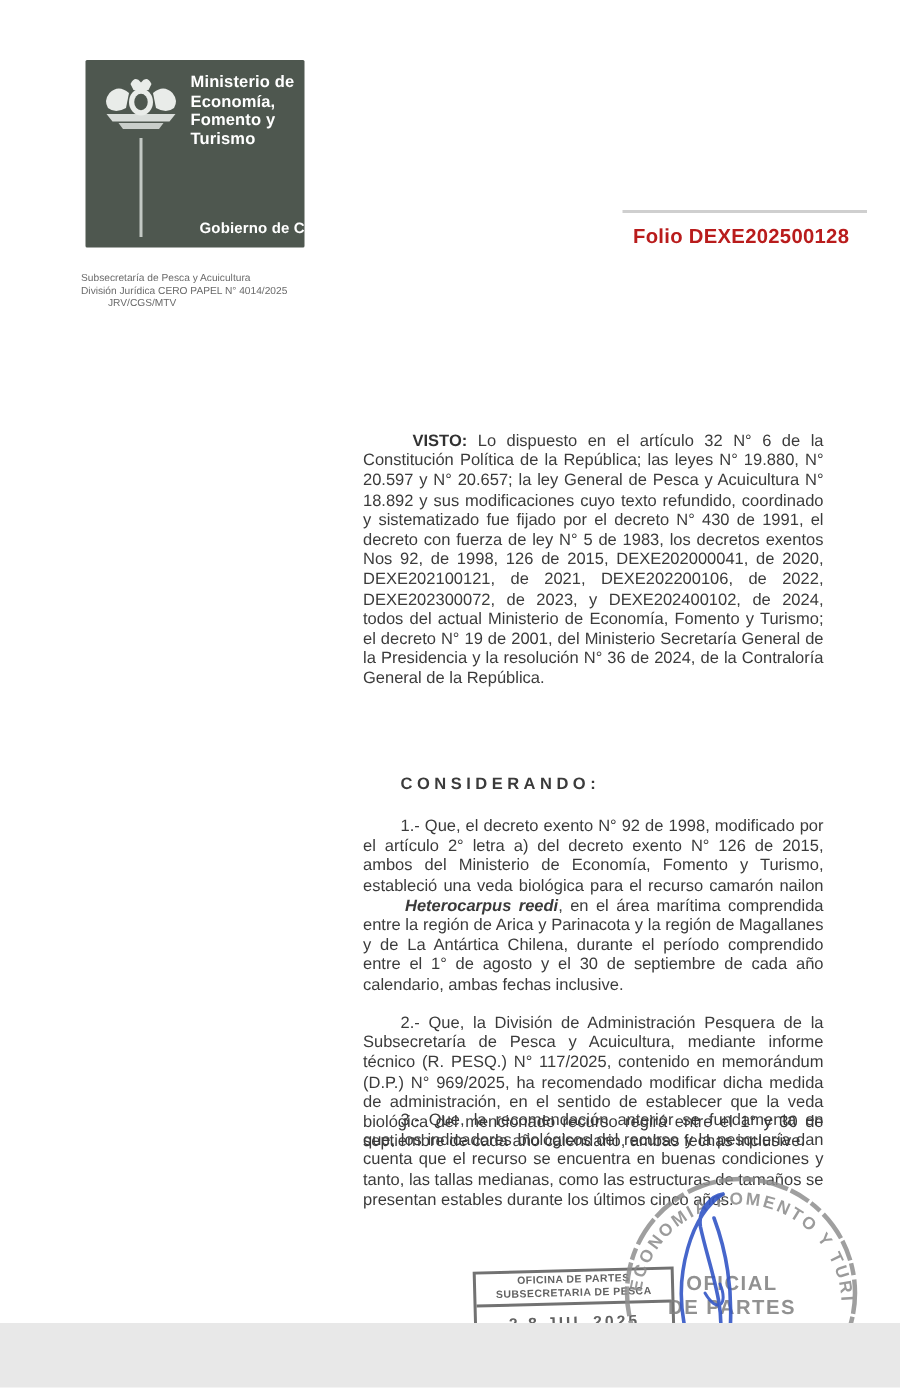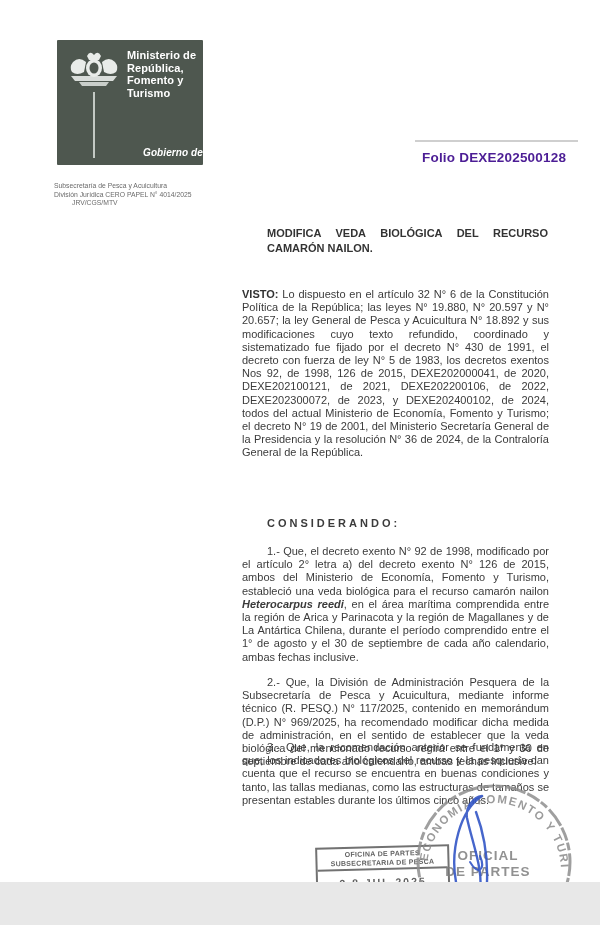--- a/index.html
+++ b/index.html
@@ -13,48 +13,48 @@
     position:absolute;left:57px;top:40px;width:146px;height:125px;
     background:#4e574f;border-radius:1px;
   }
   .logo-emblem{position:absolute;left:8px;top:8px;width:58px;height:46px;}
   .logo-pole{position:absolute;left:36px;top:52px;width:2px;height:66px;background:#d8ddd8;opacity:.85;}
   .logo-ministry{
     position:absolute;left:70px;top:9px;width:72px;
     color:#ffffff;font-weight:bold;font-size:11px;line-height:12.5px;letter-spacing:.1px;
   }
   .logo-gov{
-    position:absolute;left:86px;bottom:7px;width:76px;
-    color:#ffffff;font-weight:bold;font-size:10px;letter-spacing:.1px;white-space:nowrap;font-style:italic;
+    position:absolute;left:76px;bottom:7px;width:76px;
+    color:#ffffff;font-weight:bold;font-size:10px;letter-spacing:.1px;white-space:nowrap;
   }
   
   .letterhead{position:absolute;left:54px;top:182px;font-size:6.8px;line-height:8.5px;color:#6a6a6a;}
   .letterhead .lh3{padding-left:18px;}
   
   .folio-rule{position:absolute;left:415px;top:140px;width:163px;height:2px;background:#cfcfcf;}
-  .folio{position:absolute;left:422px;top:149px;font-size:13.5px;font-weight:bold;color:#4c1d95;line-height:17.5px;letter-spacing:.2px;}
+  .folio{position:absolute;left:422px;top:149px;font-size:13.5px;font-weight:bold;color:#b91c1c;line-height:17.5px;letter-spacing:.2px;}
   
   .doc-title{
     position:absolute;left:267px;top:226px;width:281px;
     font-size:11px;font-weight:bold;line-height:15px;color:#333333;
     text-align:justify;
   }
   
   .body-block{position:absolute;left:242px;top:288px;width:307px;}
   .body-block p{margin:0;font-size:11px;line-height:13.2px;text-align:justify;color:#3b3b3b;position:absolute;width:307px;}
   .p-visto{top:0;}
-  .p-visto b{color:#323232;}
+  .p-visto b{color:#323232;margin-left:33px;}
   .h-considerando{
     position:absolute;top:229px;left:25px;margin:0;
     font-size:11px;font-weight:bold;letter-spacing:3px;color:#323232;
   }
   .p-c1{top:257px;text-indent:25px;}
   .p-c2{top:388px;text-indent:25px;}
   .p-c3{top:453px;text-indent:25px;}
-  .species{font-weight:bold;font-style:italic;}
+  .species{font-weight:bold;font-style:italic;margin-left:28px;}
   
   .stamp-rect{
     position:absolute;left:316px;top:846px;width:130px;
     border:2px solid #5f5f5f;color:#4d4d4d;background:rgba(255,255,255,0);
     transform:rotate(-1.5deg);opacity:.88;text-align:center;
   }
   .stamp-rect .r1{font-size:7px;font-weight:bold;line-height:8.5px;padding:2px 1px 1px;border-bottom:2px solid #5f5f5f;letter-spacing:.3px;}
   .stamp-rect .r2{font-size:10.5px;font-weight:bold;letter-spacing:2px;padding:6px 1px;border-bottom:2px solid #5f5f5f;white-space:nowrap;}
   .stamp-rect .r3{font-size:8.6px;font-weight:bold;padding:4px 1px;letter-spacing:.2px;white-space:nowrap;}
   .stamp-round{position:absolute;left:412px;top:780px;width:164px;height:164px;opacity:.85;}
@@ -73,39 +73,38 @@
         <path d="M22 8 q3 -6 7 -1 q4 -5 7 1 l-2 4 h-10 z"></path>
         <path d="M8 14 q6 -6 13 0 l-2 10 q-7 4 -12 0 q-3 -5 1 -10 z"></path>
         <path d="M50 14 q-6 -6 -13 0 l2 10 q7 4 12 0 q3 -5 -1 -10 z"></path>
         <path d="M6 28 h46 l-4 5 h-38 z" opacity=".9"></path>
         <path d="M14 34 h30 l-3 4 h-24 z" opacity=".8"></path>
       </g>
     </svg>
     <div class="logo-pole"></div>
     <div class="logo-ministry">
       <div>Ministerio de</div>
-      <div>República,</div>
+      <div>Economía,</div>
       <div>Fomento y</div>
       <div>Turismo</div>
     </div>
     <div class="logo-gov">Gobierno de Chile</div>
   </div>
 
   <div class="letterhead">
     <div class="lh1">Subsecretaría de Pesca y Acuicultura</div>
     <div class="lh2">División Jurídica CERO PAPEL N° 4014/2025</div>
     <div class="lh3">JRV/CGS/MTV</div>
   </div>
 
   <div class="folio-rule"></div>
   <div class="folio">
     <div>Folio DEXE202500128</div>
   </div>
 
-  <div class="doc-title">MODIFICA VEDA BIOLÓGICA DEL RECURSO CAMARÓN NAILON.</div>
 
   <div class="body-block">
     <p class="p-visto"><b>VISTO:</b><span> Lo dispuesto en el artículo 32 N° 6 de la Constitución Política de la República; las leyes N° 19.880, N° 20.597 y N° 20.657; la ley General de Pesca y Acuicultura N° 18.892 y sus modificaciones cuyo texto refundido, coordinado y sistematizado fue fijado por el decreto N° 430 de 1991, el decreto con fuerza de ley N° 5 de 1983, los decretos exentos Nos 92, de 1998, 126 de 2015, DEXE202000041, de 2020, DEXE202100121, de 2021, DEXE202200106, de 2022, DEXE202300072, de 2023, y DEXE202400102, de 2024, todos del actual Ministerio de Economía, Fomento y Turismo; el decreto N° 19 de 2001, del Ministerio Secretaría General de la Presidencia y la resolución N° 36 de 2024, de la Contraloría General de la República.</span></p>
 
     <p class="h-considerando">CONSIDERANDO:</p>
 
     <p class="p-c1"><span>1.- Que, el decreto exento N° 92 de 1998, modificado por el artículo 2° letra a) del decreto exento N° 126 de 2015, ambos del Ministerio de Economía, Fomento y Turismo, estableció una veda biológica para el recurso camarón nailon </span><span class="species">Heterocarpus reedi</span><span>, en el área marítima comprendida entre la región de Arica y Parinacota y la región de Magallanes y de La Antártica Chilena, durante el período comprendido entre el 1° de agosto y el 30 de septiembre de cada año calendario, ambas fechas inclusive.</span></p>
 
     <p class="p-c2">2.- Que, la División de Administración Pesquera de la Subsecretaría de Pesca y Acuicultura, mediante informe técnico (R. PESQ.) N° 117/2025, contenido en memorándum (D.P.) N° 969/2025, ha recomendado modificar dicha medida de administración, en el sentido de establecer que la veda biológica del mencionado recurso regirá entre el 1° y 30 de septiembre de cada año calendario, ambas fechas inclusive.</p>
 

